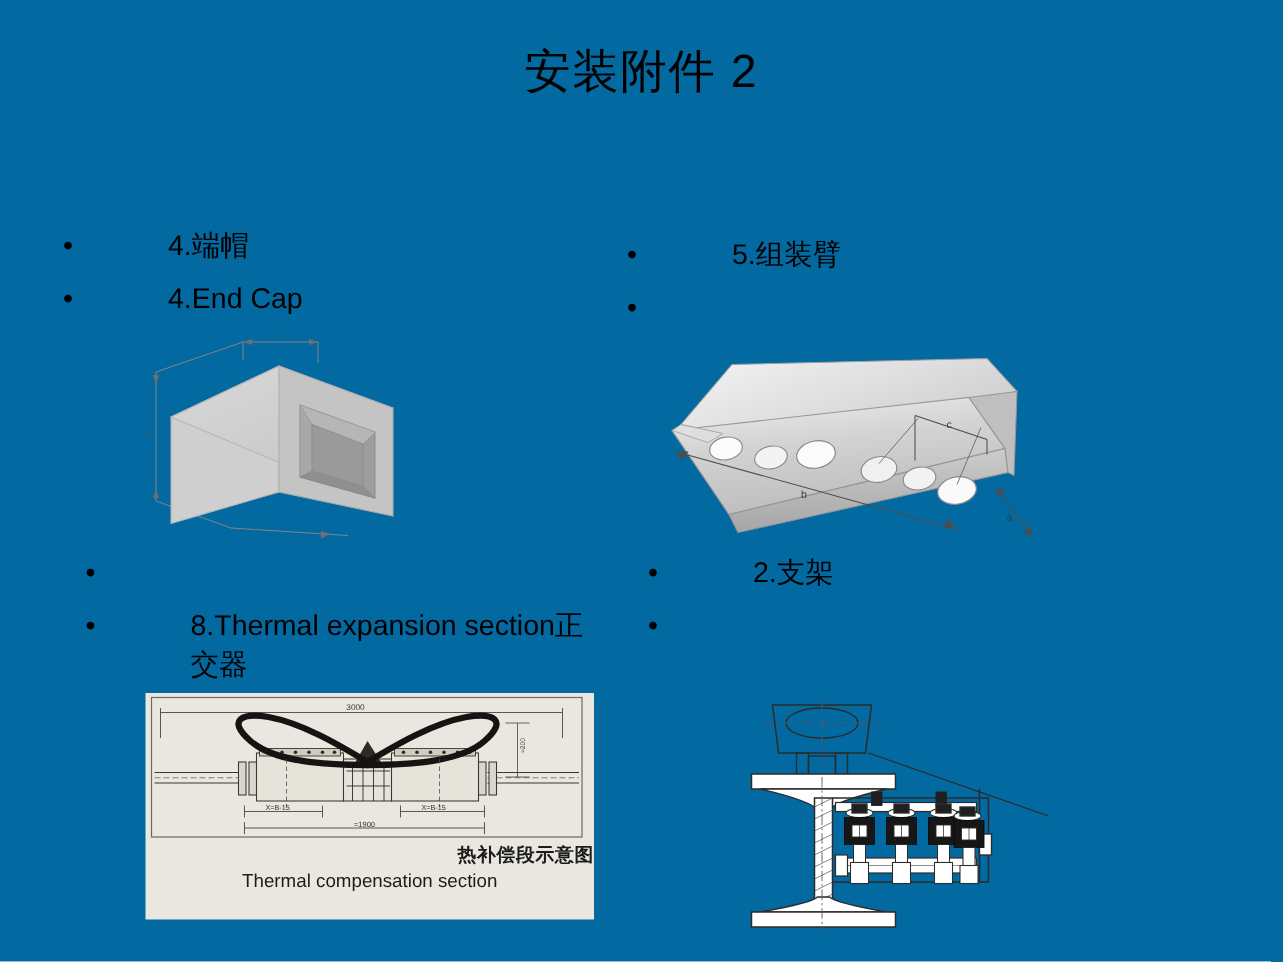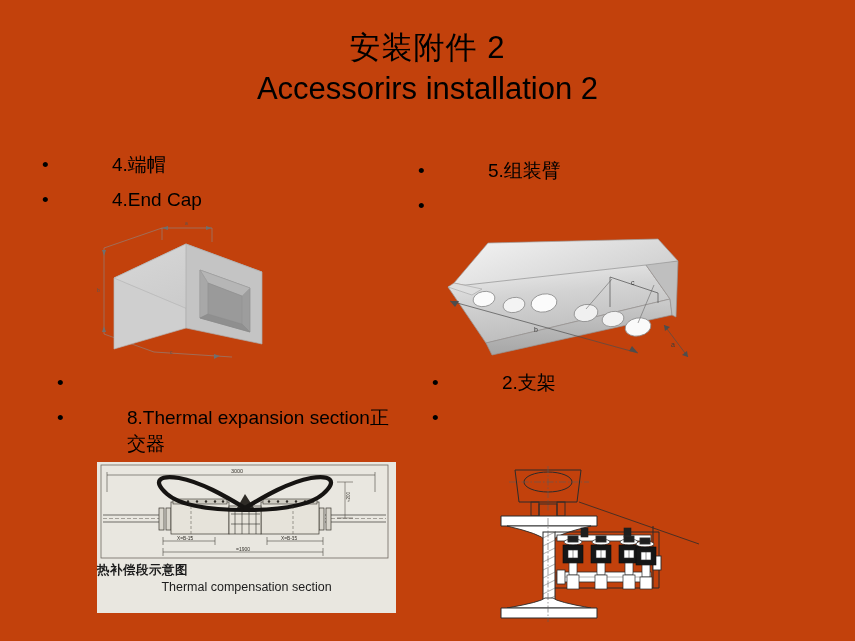--- a/index.html
+++ b/index.html
@@ -5,21 +5,21 @@
   * { box-sizing: border-box; margin: 0; padding: 0; }
   html, body {
     width: 855px; height: 641px;
     background: #ffffff;
     font-family: "Liberation Sans", sans-serif;
     overflow: hidden;
   }
   .slide {
     position: relative;
     width: 855px; height: 641px;
-    background: #c2410c;
+    background: #0369a1;
   }
 
   
   .title-block {
     position: absolute;
     left: 0; top: 28px;
     width: 855px;
     text-align: center;
     color: #000;
   }
@@ -82,21 +82,21 @@
   
   #fig-thermal {
     position: absolute;
     left: 97px; top: 462px;
     width: 299px; height: 151px;
     background: #e9e7e0;
   }
   .thermal-caption-cn {
     position: absolute;
     left: 0; top: 100px; width: 299px;
-    text-align: left;
+    text-align: right;
     font-size: 12.5px;
     font-weight: bold;
     color: #1c1c1c;
     letter-spacing: 0.5px;
   }
   .thermal-caption-en {
     position: absolute;
     left: 0; top: 118px; width: 299px;
     text-align: center;
     font-size: 12.5px;
@@ -112,21 +112,20 @@
 
   svg { display: block; overflow: visible; }
 </style>
 </head>
 <body>
 
 <div class="slide">
 
   <div class="title-block">
     <div class="title-cn">安装附件 2</div>
-    <div class="title-en">Accessorirs installation 2</div>
   </div>
 
   <div class="bullets" id="grp-endcap">
     <div class="bullet-row">
       <span class="bullet-dot">•</span>
       <span class="bullet-text">4.端帽</span>
     </div>
     <div class="bullet-row">
       <span class="bullet-dot">•</span>
       <span class="bullet-text">4.End Cap</span>

